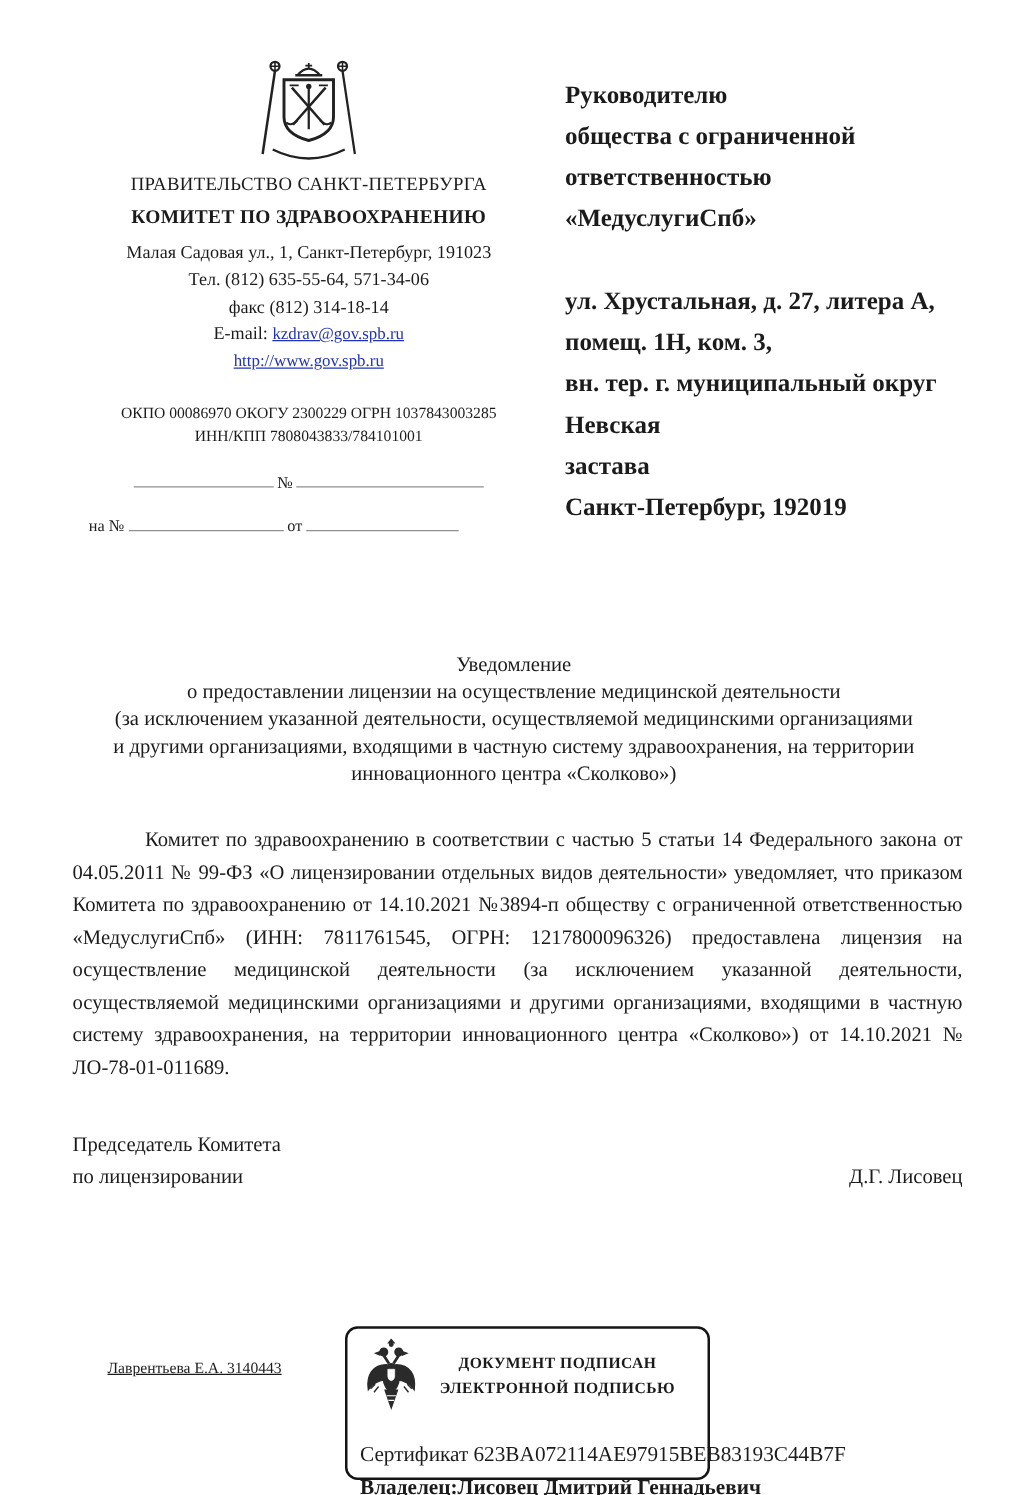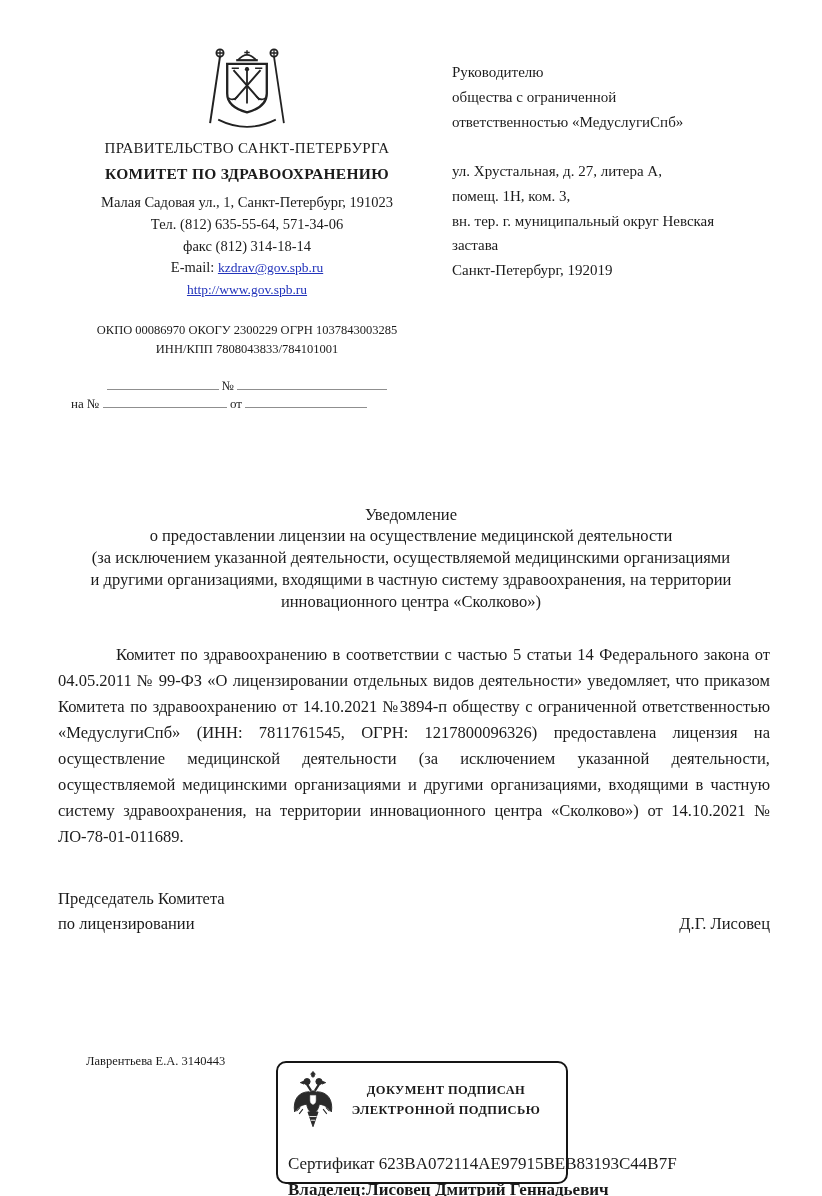--- a/index.html
+++ b/index.html
@@ -14,35 +14,35 @@
   .coat-wrap { height:90px; display:flex; justify-content:center; }
   .gov-line { font-size:15px; letter-spacing:.3px; margin-top:6px; }
   .committee-line { font-size:15.5px; font-weight:bold; letter-spacing:.3px; margin-top:8px; }
   .contact { font-size:14.5px; line-height:1.5; margin-top:9px; }
   .contact div { white-space:nowrap; }
   .doc-link { color:#2233bb; text-decoration:underline; font-size:13.5px; cursor:pointer; }
   .codes { font-size:12.5px; line-height:1.55; margin-top:20px; white-space:nowrap; }
   .ref-block { font-size:13px; margin-top:16px; color:#1b1b1b; }
   .uline { display:inline-block; border-bottom:1px solid #8f8f8f; height:13px; }
   .ref-line1 { margin-top:12px; }
-  .ref-line2 { text-align:left; padding-left:13px; }
-  .recipient { margin-left:16px; padding-top:16px; font-size:15px; line-height:1.65; text-align:left; }
+  .ref-line2 { margin-top:17px; text-align:left; padding-left:13px; }
+  .recipient { margin-left:16px; padding-top:16px; font-size:20px; line-height:1.65; text-align:left;font-weight:bold; }
   .addr-line { min-height:1.65em; }
   
   .title-block { margin-top:92px; padding:0 26px; text-align:center; font-size:16.5px; line-height:1.32; }
   
   .body-par {
     margin:30px 52px 0 58px; text-align:justify; text-indent:58px;
     font-size:16.5px; line-height:1.57;
   }
   
   .signature { display:flex; justify-content:space-between; align-items:flex-end;
     margin:38px 52px 17px 58px; font-size:16.5px; line-height:1.5;gap:28px; }
   
-  .executor { position:absolute; left:86px; top:1054px; font-size:12.5px; }
+  .executor { position:absolute; left:86px; top:1087px; font-size:12.5px;text-decoration:underline; }
   .stamp {
     position:absolute; left:276px; top:1061px; width:292px; height:123px;
     border:2.5px solid #151515; border-radius:10px; box-sizing:border-box;
     padding:6px 10px 5px 10px; background:#fff;
   }
   .stamp-top { display:flex; align-items:center; }
   .stamp-eagle { width:46px; height:62px; flex:none; margin-left:2px; }
   .stamp-title { flex:1; text-align:center; font-weight:bold; font-size:12.5px;
     line-height:1.6; letter-spacing:.4px; }
   .stamp-details { margin-top:20px; font-size:17px; line-height:1.5; white-space:nowrap;text-align:center; }

